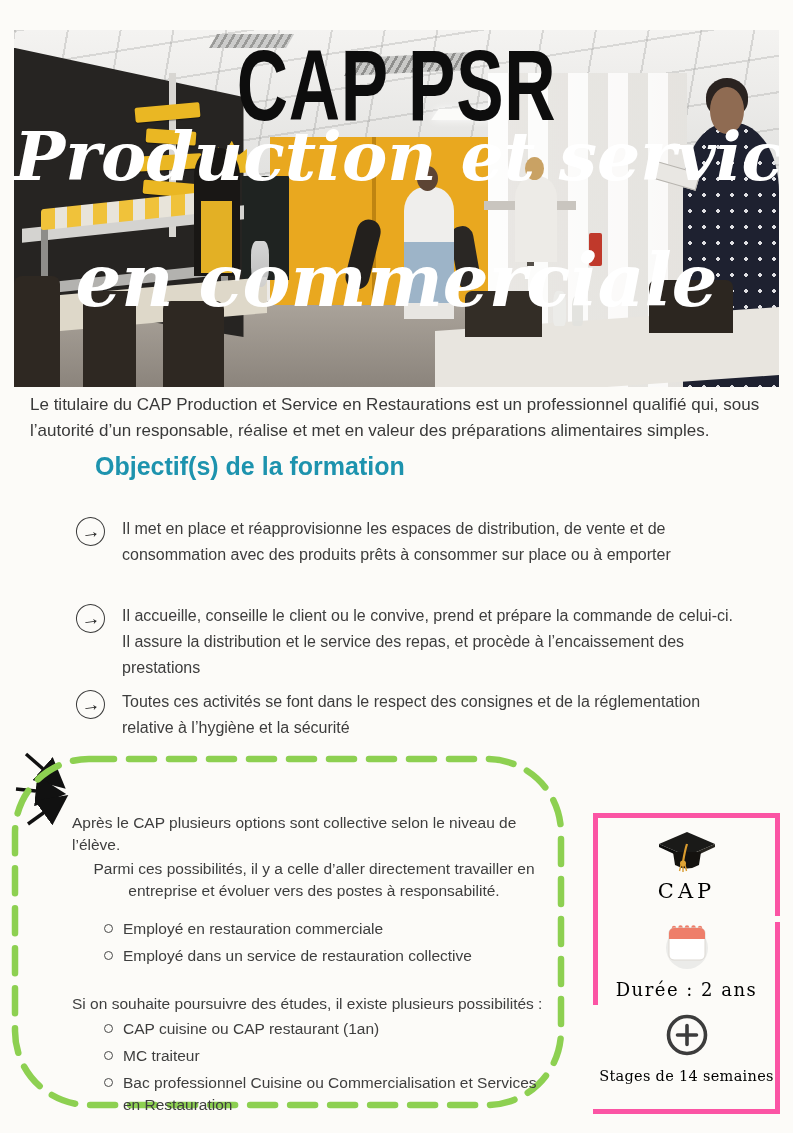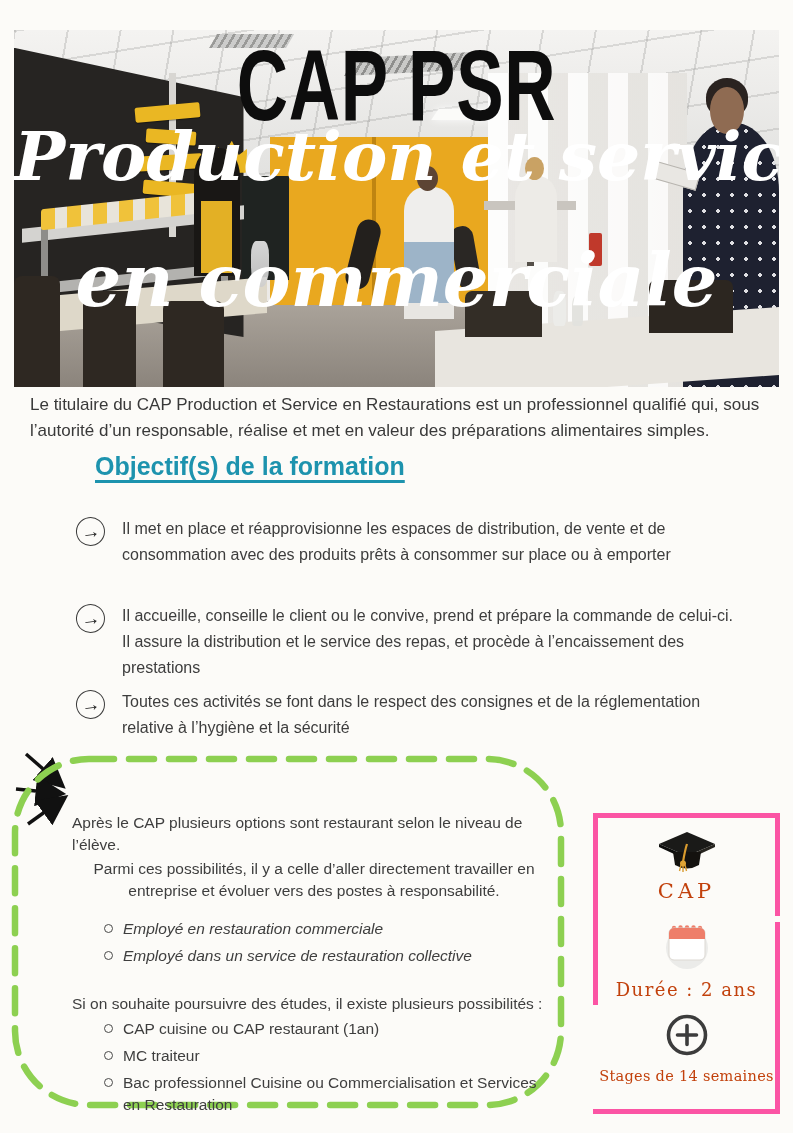--- a/index.html
+++ b/index.html
@@ -77,56 +77,56 @@
   .hero-script.l1{left:0;top:86px;font-size:68px;}
   .hero-script.l2{left:0;top:208px;font-size:72px;}
 
   
   .intro{position:absolute;left:30px;top:392px;width:746px;margin:0;
     font-size:17px;line-height:1.55;color:#393939;}
 
   
   .obj-heading{position:absolute;left:95px;top:452px;margin:0;
     font-size:25px;font-weight:bold;color:#1d93ae;
-    text-decoration:underline;text-decoration-thickness:2.5px;text-underline-offset:5px;}
+    text-decoration-thickness:2.5px;text-underline-offset:5px;}
   .obj{position:absolute;left:76px;width:668px;display:flex;gap:16px;align-items:flex-start;}
   .obj.o1{top:515px;} .obj.o2{top:602px;} .obj.o3{top:688px;}
   .arrow-circle{flex:0 0 auto;width:29px;height:29px;border:1.6px solid #3a3a3a;border-radius:50%;
     display:flex;align-items:center;justify-content:center;font-size:19px;color:#222;
     transform:rotate(-8deg);box-sizing:border-box;margin-top:2px;}
   .obj p{margin:1px;width:612px;font-size:16px;line-height:1.62;color:#3d3d3d;}
 
   
   .greenbox{position:absolute;left:10px;top:754px;width:556px;height:356px;}
   .greenbox > svg.border{position:absolute;inset:0;}
   .gb-title{position:absolute;left:62px;top:26px;margin:0;font-size:17px;font-weight:bold;color:#1d93ae;}
   .gb-p{position:absolute;left:62px;margin:0;font-size:15.5px;line-height:1.45;color:#3e3e3e;}
   .gb-p.p1{top:58px;width:474px;}
   .gb-p.p2{top:104px;width:484px;text-align:center;}
   .gb-p.p3{top:239px;width:490px;}
   .gb-list{position:absolute;left:94px;margin:0;padding:0;list-style:none;}
-  .gb-list.list1{top:164px;font-style:italic;}
+  .gb-list.list1{top:164px;}
   .gb-list.list2{top:264px;width:446px;}
   .gb-list li{display:flex;gap:10px;align-items:flex-start;margin-bottom:5px;
     font-size:15.5px;line-height:1.42;color:#3e3e3e;}
   .ring{flex:0 0 auto;width:7px;height:7px;border:1.6px solid #4a4a4a;border-radius:50%;margin-top:6px;}
 
   .hand-arrows{position:absolute;left:12px;top:748px;}
 
   
   .sidebar{position:absolute;left:593px;top:813px;width:187px;height:301px;}
   .pseg{position:absolute;background:#fb54a4;}
   .pseg.top{left:0;top:0;width:187px;height:5px;}
   .pseg.left{left:0;top:0;width:5px;height:192px;}
   .pseg.righta{right:0;top:0;width:5px;height:103px;}
   .pseg.rightb{right:0;top:109px;width:5px;height:192px;}
   .pseg.bottom{left:0;bottom:0;width:187px;height:5px;}
   .sb-content{position:absolute;inset:0;display:flex;flex-direction:column;align-items:center;}
   .sb-cap-icon{margin-top:14px;}
-  .sb-text{font-family:"DejaVu Serif",serif;color:#c2410c;text-align:center;}
+  .sb-text{font-family:"DejaVu Serif",serif;color:#000000;text-align:center;}
   .sb-cap-label{margin-top:4px;font-size:21px;letter-spacing:4px;}
   .sb-cal-icon{margin-top:16px;}
   .sb-duration{margin-top:8px;font-size:18px;letter-spacing:1.5px;}
   .sb-plus-icon{margin-top:12px;}
   .sb-stages1{margin-top:10px;font-size:14.5px;letter-spacing:.3px;}
   .sb-stages2{margin-top:2px;font-size:14.5px;letter-spacing:.2px;}
 </style>
 </head>
 <body>
 
@@ -210,21 +210,21 @@
     </defs>
     <path d="M14,6 L46,34" stroke="#111" stroke-width="3.4" fill="none" marker-end="url(#ah)"></path>
     <path d="M4,41 L44,45" stroke="#111" stroke-width="3.4" fill="none" marker-end="url(#ah)"></path>
     <path d="M16,76 L48,53" stroke="#111" stroke-width="3.4" fill="none" marker-end="url(#ah)"></path>
   </svg>
 
   <div class="greenbox">
     <svg class="border" width="556" height="356" viewBox="0 0 556 356">
       <rect x="5" y="5" width="546" height="346" rx="74" ry="74" fill="none" stroke="#8dd051" stroke-width="6.5" stroke-dasharray="25 15" stroke-linecap="round"></rect>
     </svg>
-    <p class="gb-p p1">Après le CAP plusieurs options sont restaurant selon le niveau de l’élève.</p>
+    <p class="gb-p p1">Après le CAP plusieurs options sont collective selon le niveau de l’élève.</p>
     <p class="gb-p p2">Parmi ces possibilités, il y a celle d’aller directement travailler en entreprise et évoluer vers des postes à responsabilité.</p>
     <ul class="gb-list list1">
       <li>
         <span class="ring"></span>
         <span>Employé en restauration commerciale</span>
       </li>
       <li>
         <span class="ring"></span>
         <span>Employé dans un service de restauration collective</span>
       </li>

